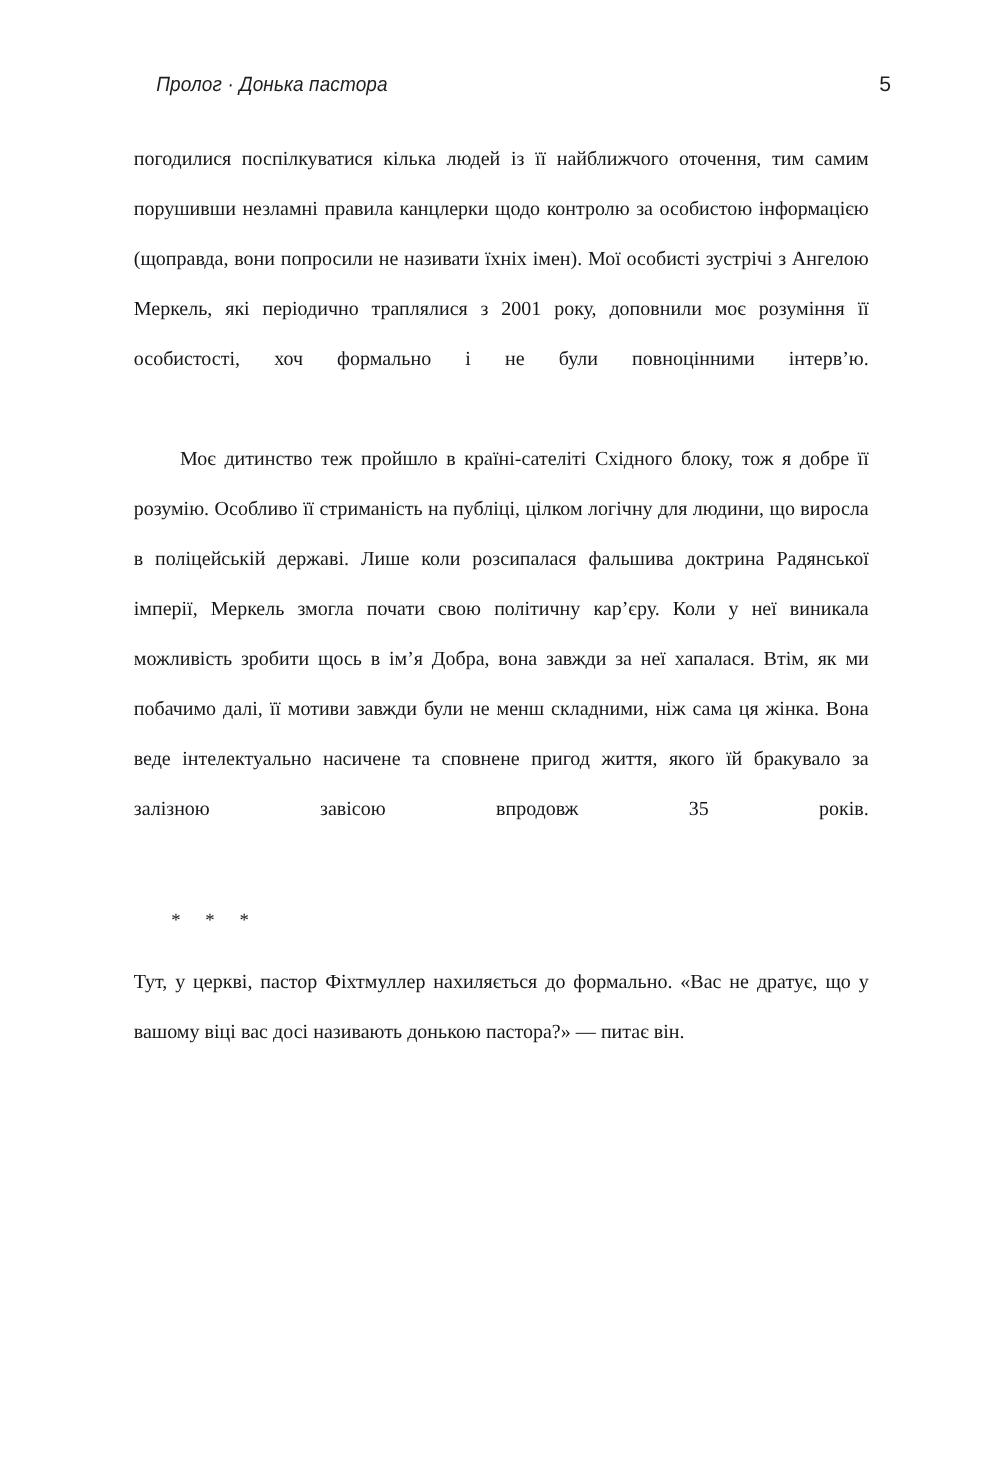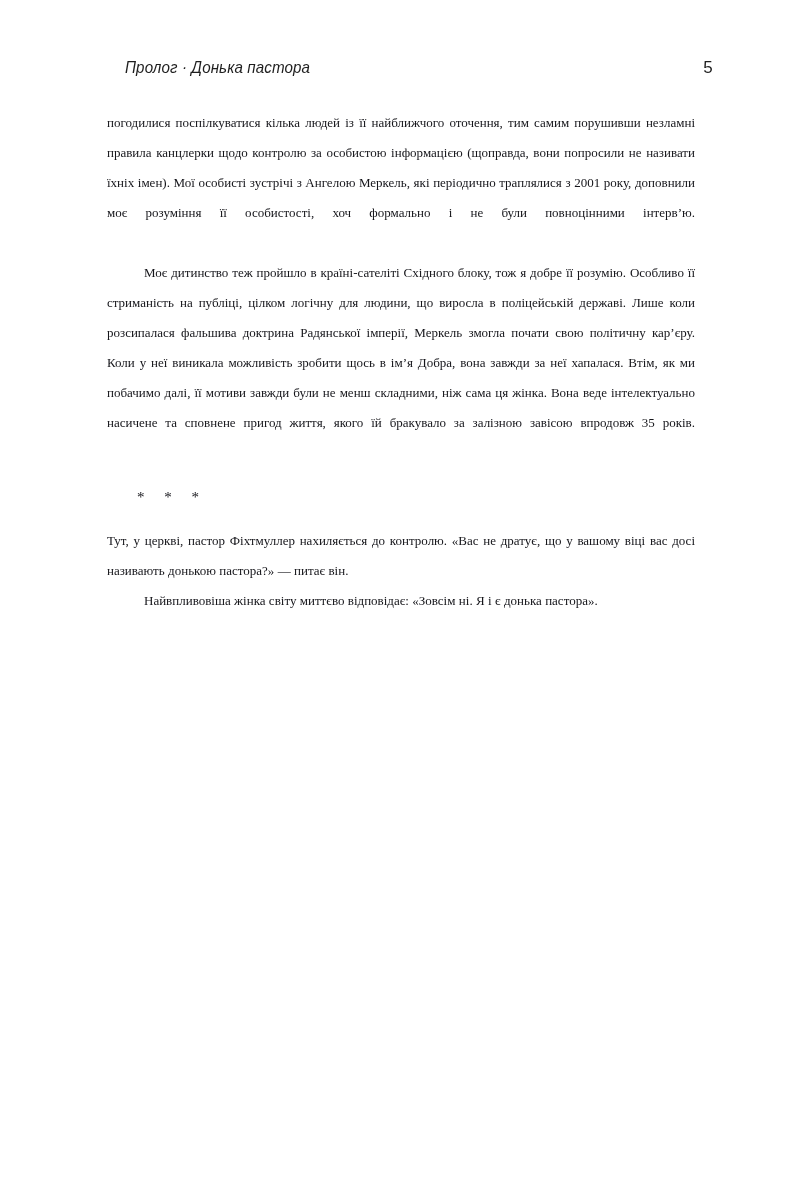--- a/index.html
+++ b/index.html
@@ -58,22 +58,22 @@
   
   .textblock {
     position: absolute;
     left: 107px;
     top: 108px;
     width: 588px;
   }
 
   p.para {
     margin: 0;
-    font-size: 13px;
-    line-height: 30px;
+    font-size: 16px;
+    line-height: 40px;
     text-align: justify;
     text-justify: inter-word;
     text-indent: 0;
     hyphens: manual;
     word-spacing: 0.1px;
     color: #15151a;
   }
   p.para.indent {
     text-indent: 37px;
   }
@@ -118,19 +118,18 @@
   <div class="textblock">
 
     <p class="para">погодилися поспілкуватися кілька людей із її найближчого ото­чення, тим самим порушивши незламні правила канцлерки щодо контролю за особистою інформацією (щоправда, вони попросили не називати їхніх імен). Мої особисті зустрічі з Ангелою Меркель, які періодично траплялися з 2001 року, доповнили моє розумін­ня її особистості, хоч формально і не були повноцінними інтерв’ю.</p>
 
     <p class="para indent">Моє дитинство теж пройшло в країні-сателіті Східного блоку, тож я добре її розумію. Особливо її стриманість на публіці, цілком логічну для людини, що виросла в поліцейській державі. Лише коли розсипалася фальшива доктрина Радянської імперії, Меркель змогла почати свою політичну кар’єру. Коли у неї виникала можливість зробити щось в ім’я Добра, вона завжди за неї хапалася. Втім, як ми побачимо далі, її мотиви завжди були не менш складними, ніж сама ця жінка. Вона веде інтелектуально насичене та сповнене пригод життя, якого їй бракувало за залізною завісою впродовж 35 років.</p>
 
     <div class="divider">
       <span class="divider-marks">* * *</span>
     </div>
 
-    <p class="para nofill">Тут, у церкві, пастор Фіхтмуллер нахиляється до контролю. «Вас не дратує, що у вашому віці вас досі називають донькою пастора?» — питає він.</p>
+    <p class="para nofill">Тут, у церкві, пастор Фіхтмуллер нахиляється до формально. «Вас не дратує, що у вашому віці вас досі називають донькою пастора?» — питає він.</p>
 
-    <p class="para indent nofill">Найвпливовіша жінка світу миттєво відповідає: «Зовсім ні. Я і є донька пастора».</p>
 
   </div>
 
 </div>
 
 </body></html>

